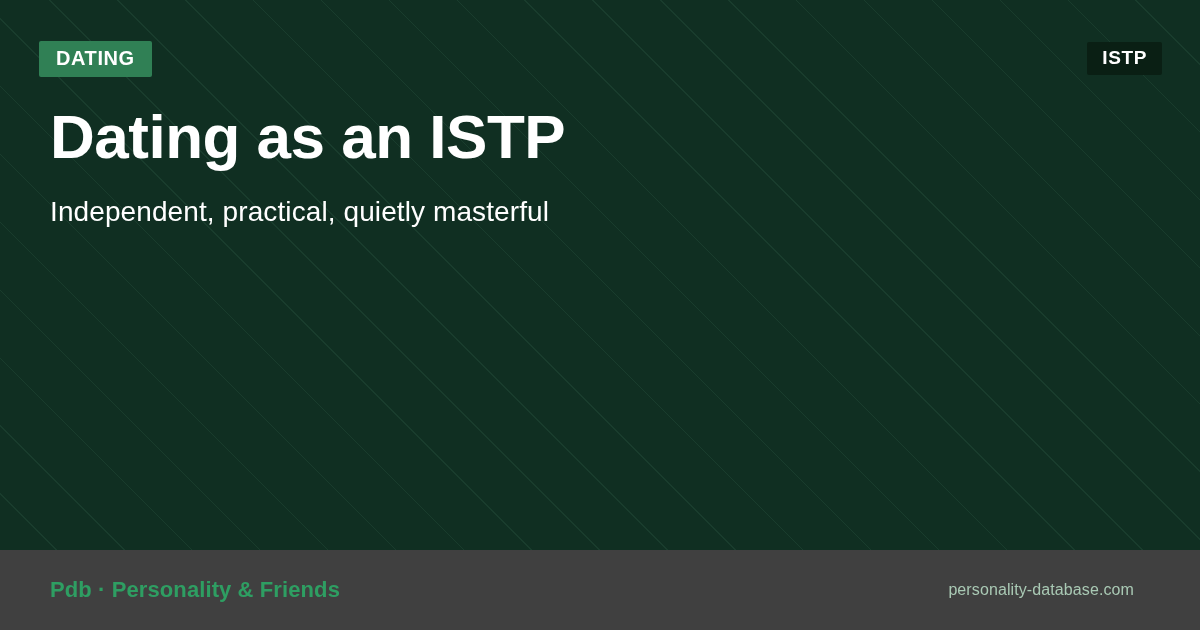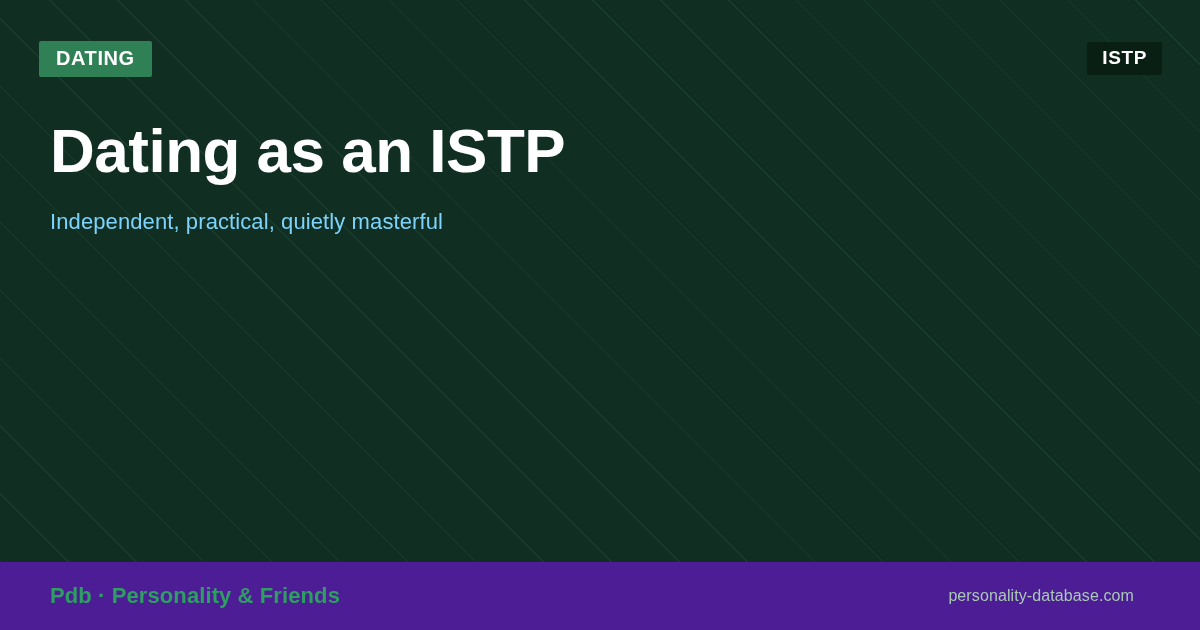--- a/index.html
+++ b/index.html
@@ -76,49 +76,49 @@
     font-size:19px;
     padding:6px 15px 8px 15px;
     line-height:1;
     margin-top:1px;
   }
 
   
   #headline-block {
     position:absolute;
     left:50px;
-    top:118px;
+    top:104px;
     width:860px;
   }
 
   #page-title {
     color:#ffffff;
     font-size:62px;
     font-weight:bold;
     line-height:1.08;
     letter-spacing:-0.5px;
   }
 
   #page-subtitle {
     margin-top:23px;
-    color:#7dd3fc;
-    font-size:22px;
+    color:#ffffff;
+    font-size:28px;
     font-weight:normal;
     line-height:1.3;
     letter-spacing:0.1px;
   }
 
   
   #footer {
     position:absolute;
     left:0;
     right:0;
     bottom:0;
-    height:68px;
-    background:#4c1d95;
+    height:80px;
+    background:#404040;
     display:flex;
     align-items:center;
     justify-content:space-between;
     padding:0 66px 0 50px;
   }
 
   #footer-brand {
     color:#2e9e62;
     font-size:22px;
     font-weight:bold;

